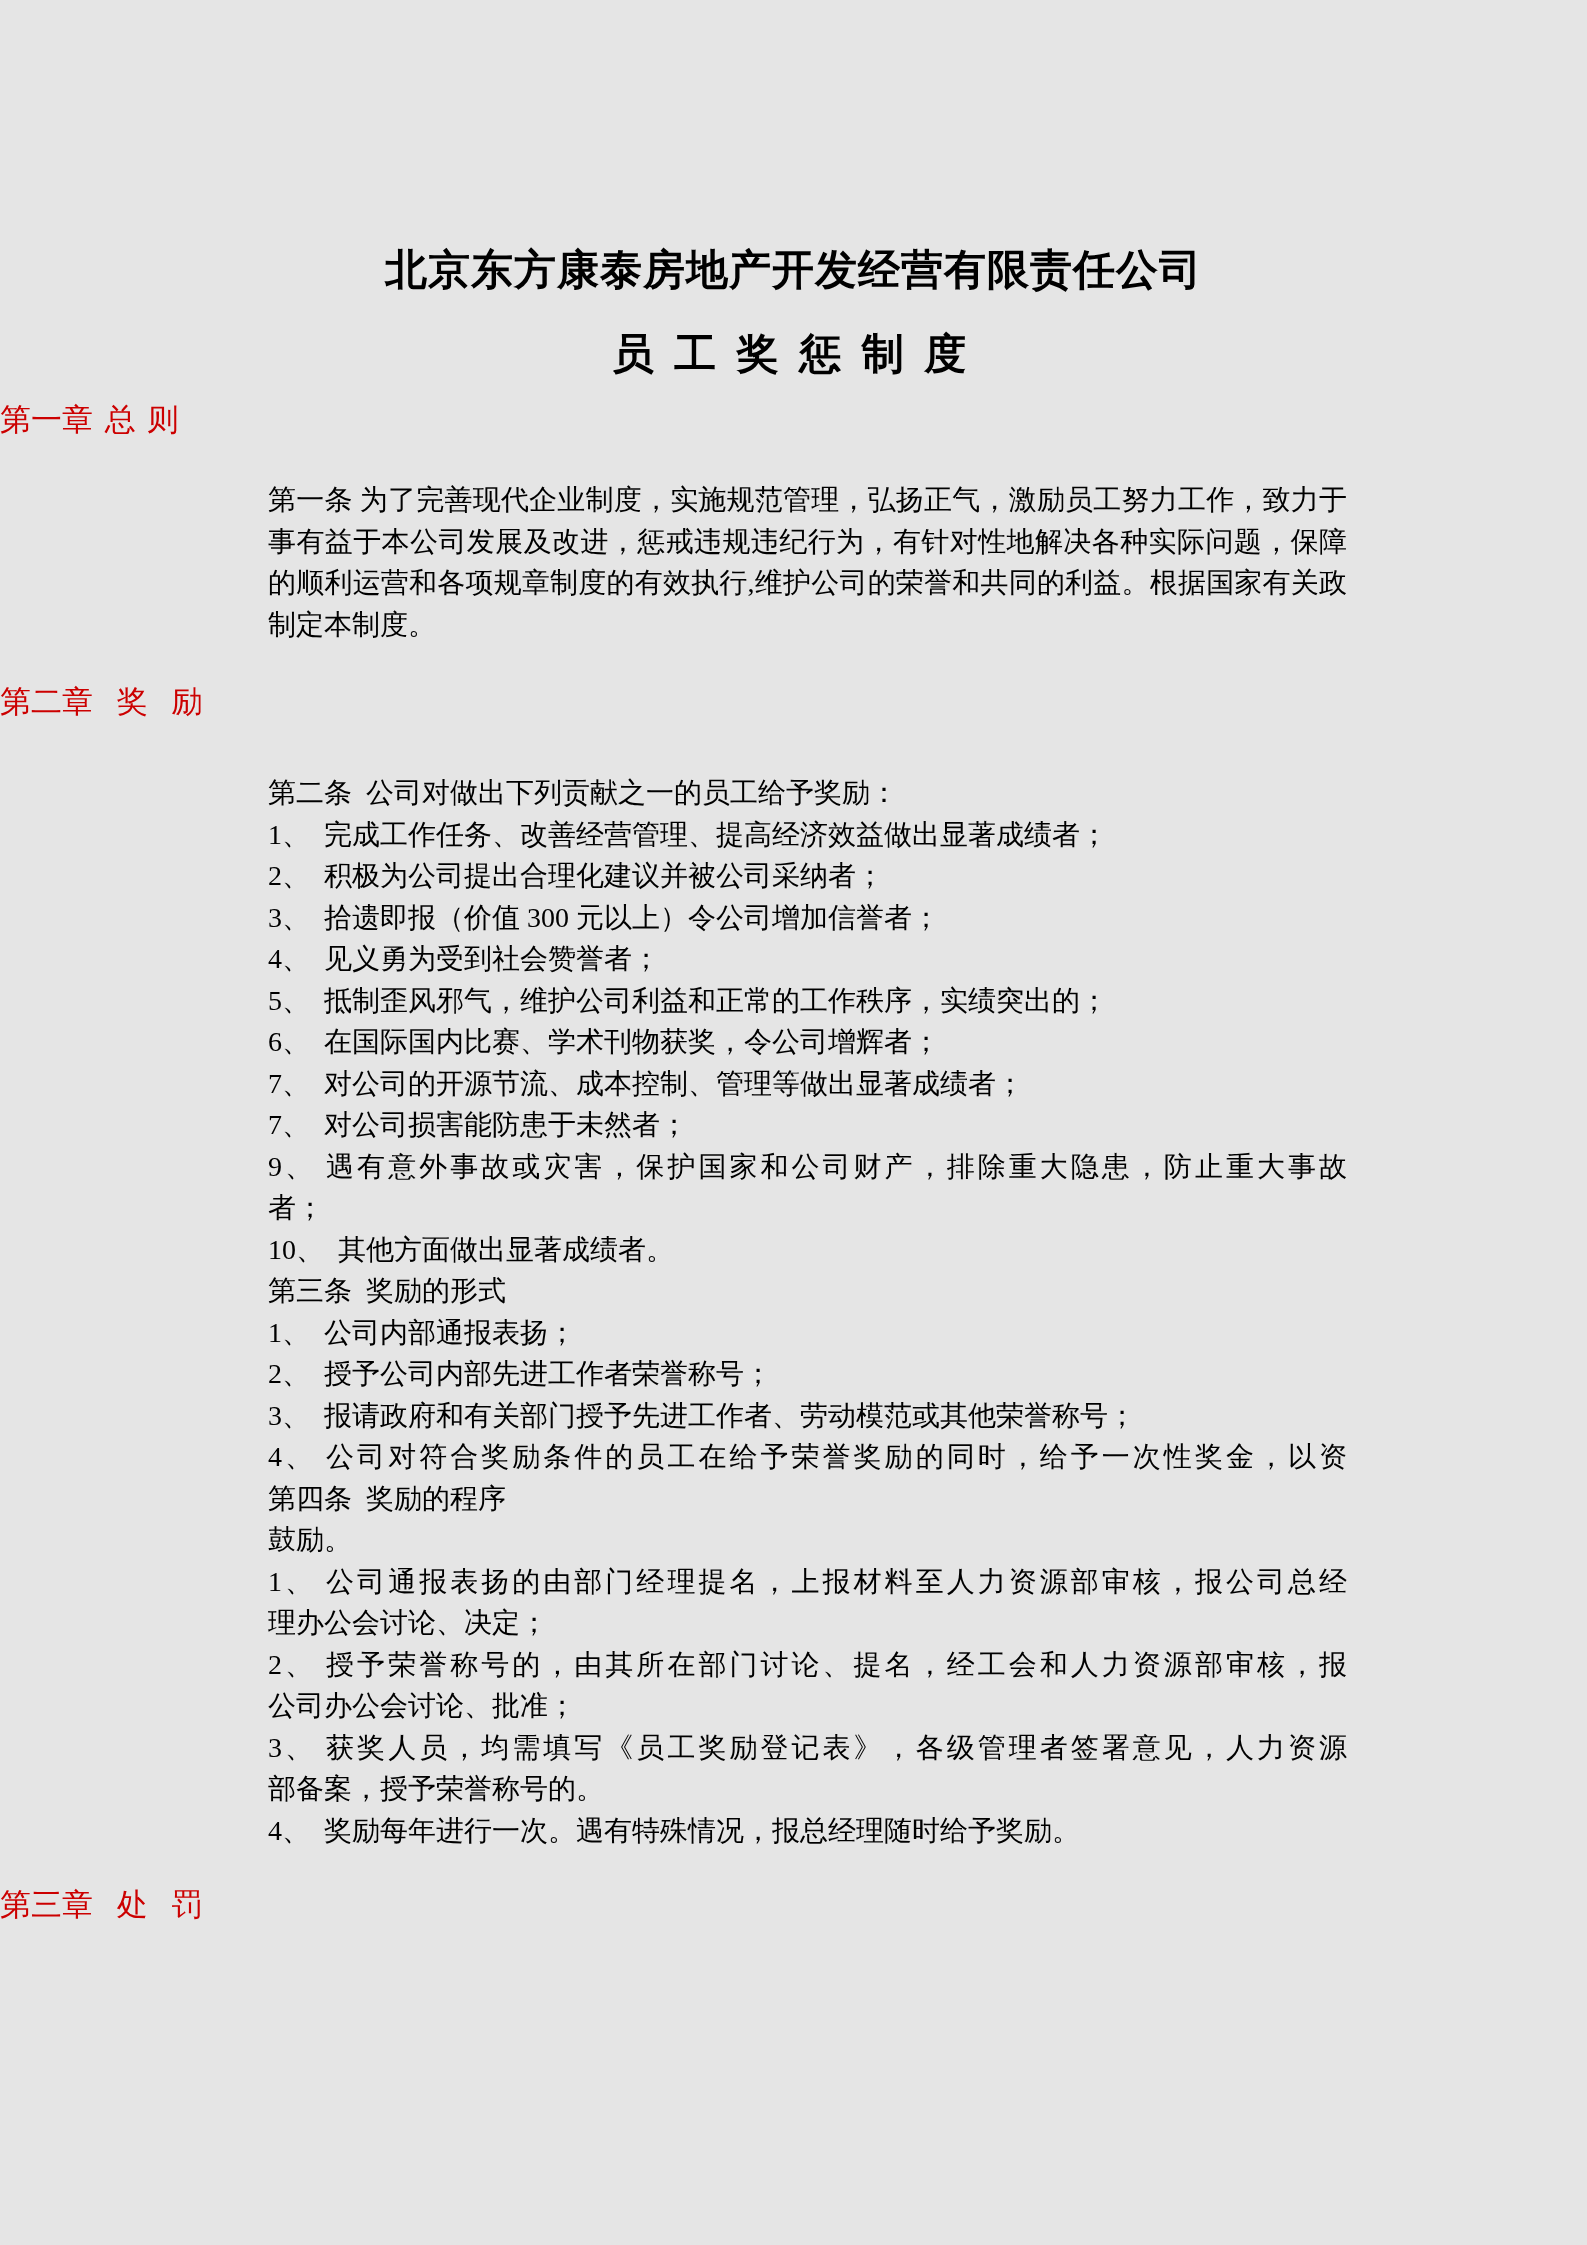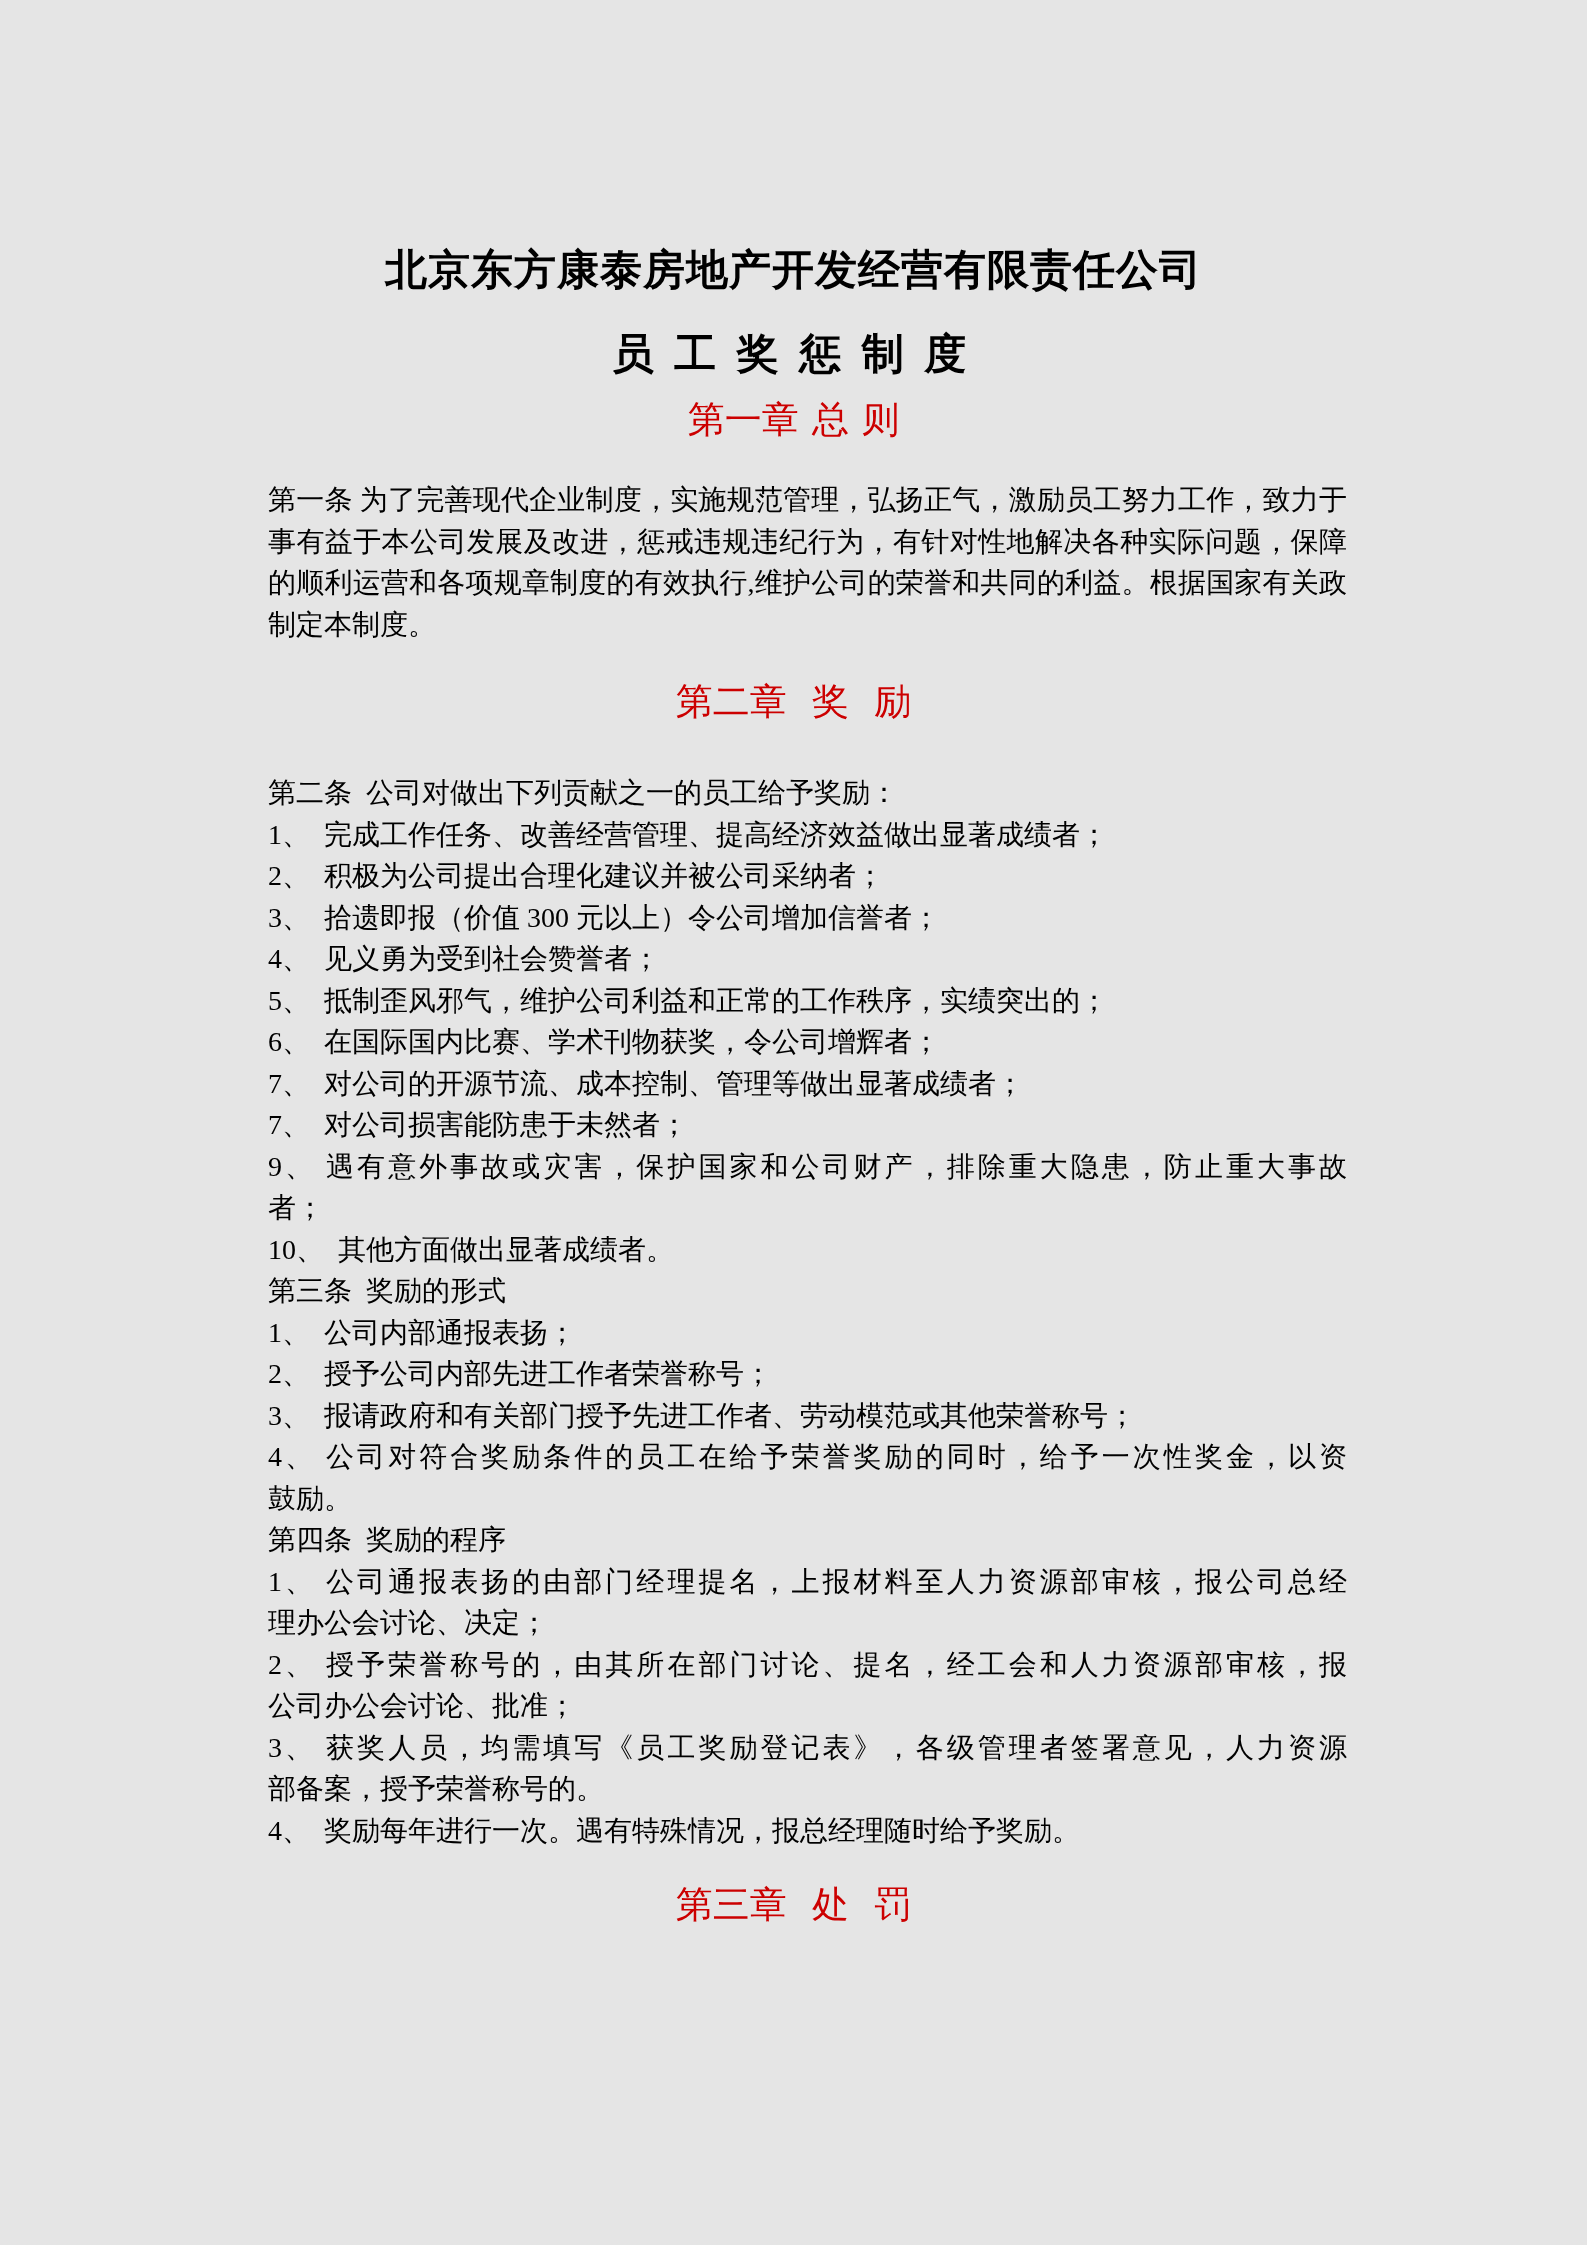--- a/index.html
+++ b/index.html
@@ -38,23 +38,23 @@
     line-height: 48px;
     font-weight: bold;
     letter-spacing: 1px;
     word-spacing: 8px;
     white-space: pre;
   }
   .chapter-heading {
     position: absolute;
     left: 0;
     right: 0;
-    text-align: center;
+    text-align: left;
     color: var(--heading-red, #CC0000);
-    font-size: 37px;
+    font-size: 31px;
     line-height: 42px;
     white-space: pre;
   }
   #chapter1-heading { top: 399px; word-spacing: 4px; }
   #chapter2-heading { top: 681px; word-spacing: 16px; }
   #chapter3-heading { top: 1884px; word-spacing: 16px; }
   .text-block {
     position: absolute;
     left: 240px;
     width: 1107px;
@@ -107,22 +107,22 @@
       <div class="line">7、  对公司的开源节流、成本控制、管理等做出显著成绩者；</div>
       <div class="line">7、  对公司损害能防患于未然者；</div>
       <div class="line fill">9、  遇有意外事故或灾害，保护国家和公司财产，排除重大隐患，防止重大事故</div>
       <div class="line">者；</div>
       <div class="line">10、  其他方面做出显著成绩者。</div>
       <div class="line">第三条  奖励的形式</div>
       <div class="line">1、  公司内部通报表扬；</div>
       <div class="line">2、  授予公司内部先进工作者荣誉称号；</div>
       <div class="line">3、  报请政府和有关部门授予先进工作者、劳动模范或其他荣誉称号；</div>
       <div class="line fill">4、  公司对符合奖励条件的员工在给予荣誉奖励的同时，给予一次性奖金，以资</div>
+      <div class="line">第四条  奖励的程序</div>
       <div class="line">鼓励。</div>
-      <div class="line">第四条  奖励的程序</div>
       <div class="line fill">1、  公司通报表扬的由部门经理提名，上报材料至人力资源部审核，报公司总经</div>
       <div class="line">理办公会讨论、决定；</div>
       <div class="line fill">2、  授予荣誉称号的，由其所在部门讨论、提名，经工会和人力资源部审核，报</div>
       <div class="line">公司办公会讨论、批准；</div>
       <div class="line fill">3、  获奖人员，均需填写《员工奖励登记表》，各级管理者签署意见，人力资源</div>
       <div class="line">部备案，授予荣誉称号的。</div>
       <div class="line">4、  奖励每年进行一次。遇有特殊情况，报总经理随时给予奖励。</div>
     </div>
 
   <div class="chapter-heading" id="chapter3-heading">第三章 处 罚</div>

